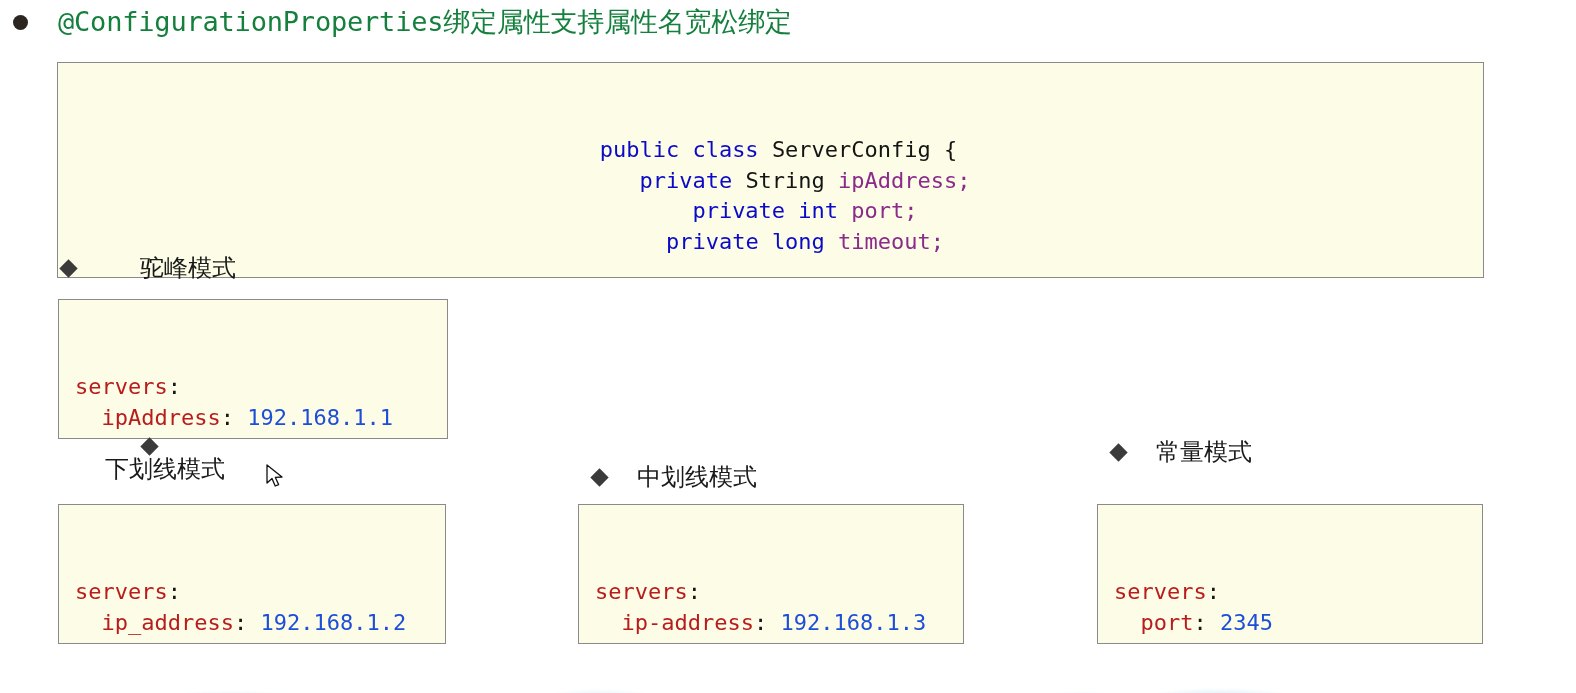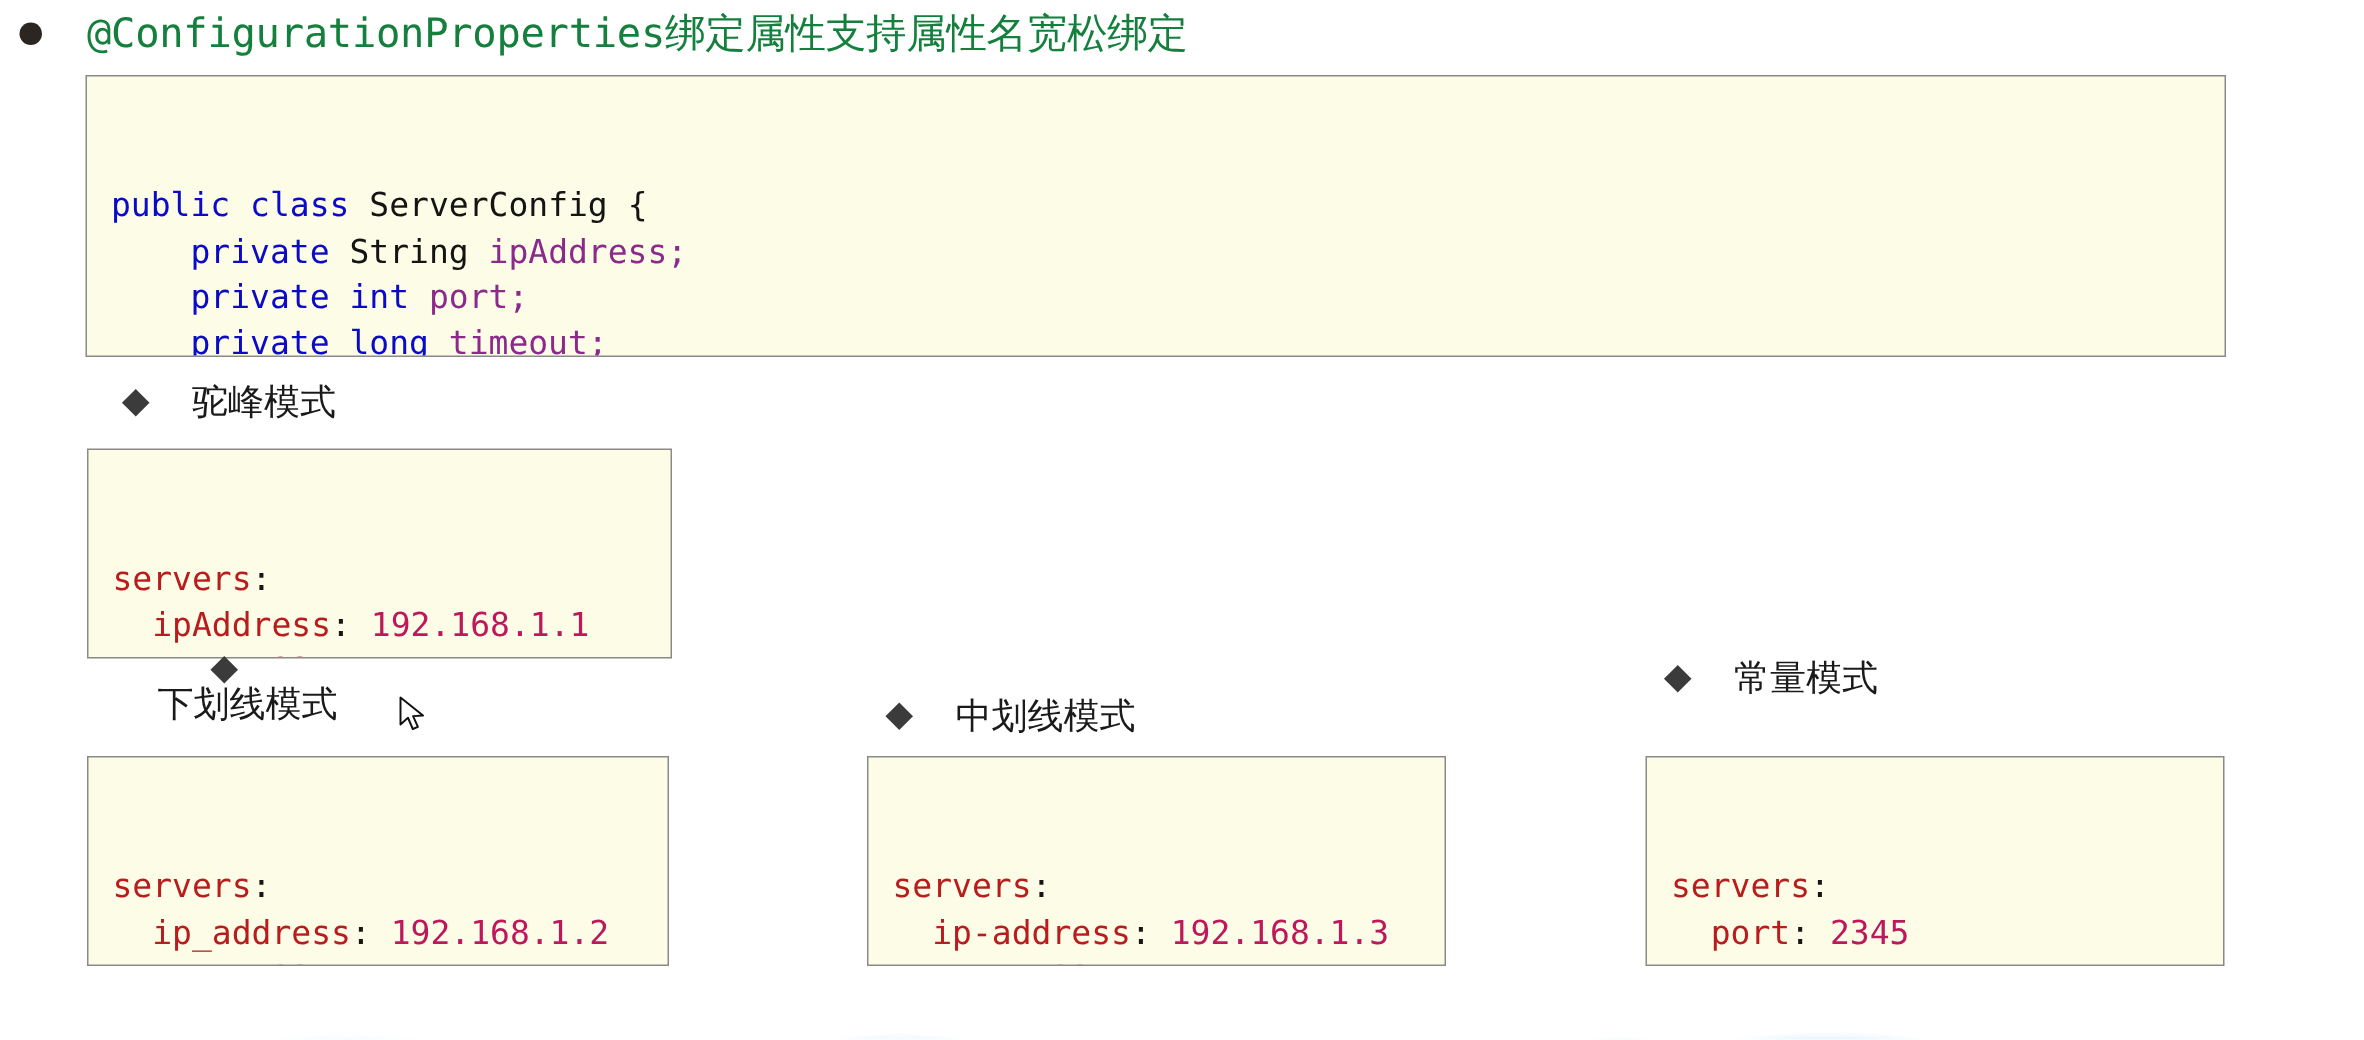--- a/index.html
+++ b/index.html
@@ -105,44 +105,44 @@
     padding: 11px 0 12px 16px;
   }
 
   
   .kw   { color: #0a0ac8; }          
   .typ  { color: #141414; }          
   .fld  { color: #8b2a8b; }          
   .pun  { color: #141414; }          
   .semi { color: #8b2a8b; }          
   .ykey { color: #b91c1c; }          
-  .yval { color: #be185d; }          
+  .yval { color: #1d4ed8; }          
   .ycol { color: #161616; }          
 
   
   .cursor {
     position: absolute;
     width: 20px;
     height: 26px;
     pointer-events: none;
   }
 </style>
 </head>
 <body>
 
 <div class="l1-row">
   <span class="l1-bullet"></span>
   <span class="l1-text">@ConfigurationProperties绑定属性支持属性名宽松绑定</span>
 </div>
 
-<div class="code-block" id="java-block" style="left:57px; top:50px; width:1427px; height:188px;">
+<div class="code-block" id="java-block" style="left:57px; top:62px; width:1427px; height:216px;text-align:center;">
   <div class="pad"><div><span class="kw">public</span><span class="pun"> </span><span class="kw">class</span><span class="pun"> </span><span class="typ">ServerConfig</span><span class="pun"> {</span></div><div><span class="pun">    </span><span class="kw">private</span><span class="pun"> </span><span class="typ">String</span><span class="pun"> </span><span class="fld">ipAddress</span><span class="semi">;</span></div><div><span class="pun">    </span><span class="kw">private</span><span class="pun"> </span><span class="kw">int</span><span class="pun"> </span><span class="fld">port</span><span class="semi">;</span></div><div><span class="pun">    </span><span class="kw">private</span><span class="pun"> </span><span class="kw">long</span><span class="pun"> </span><span class="fld">timeout</span><span class="semi">;</span></div></div>
 </div>
 
-<div class="l2-row" style="left:84px; top:252px;">
+<div class="l2-row" style="left:62px; top:252px;gap:34px;">
   <span class="l2-bullet"></span>
   <span class="l2-text">驼峰模式</span>
 </div>
 <div class="code-block" id="yaml-block-0" style="left:58px; top:299px; width:390px; height:140px;">
   <div class="pad"><div><span class="ykey">servers</span><span class="ycol">:</span></div><div><span class="pun">  </span><span class="ykey">ipAddress</span><span class="ycol">: </span><span class="yval">192.168.1.1</span></div><div><span class="pun">  </span><span class="ykey">port</span><span class="ycol">: </span><span class="yval">2345</span></div></div>
 </div>
 
 <div class="l2-row" style="left:74px; top:440px;flex-direction:column;">
   <span class="l2-bullet"></span>
   <span class="l2-text">下划线模式</span>

